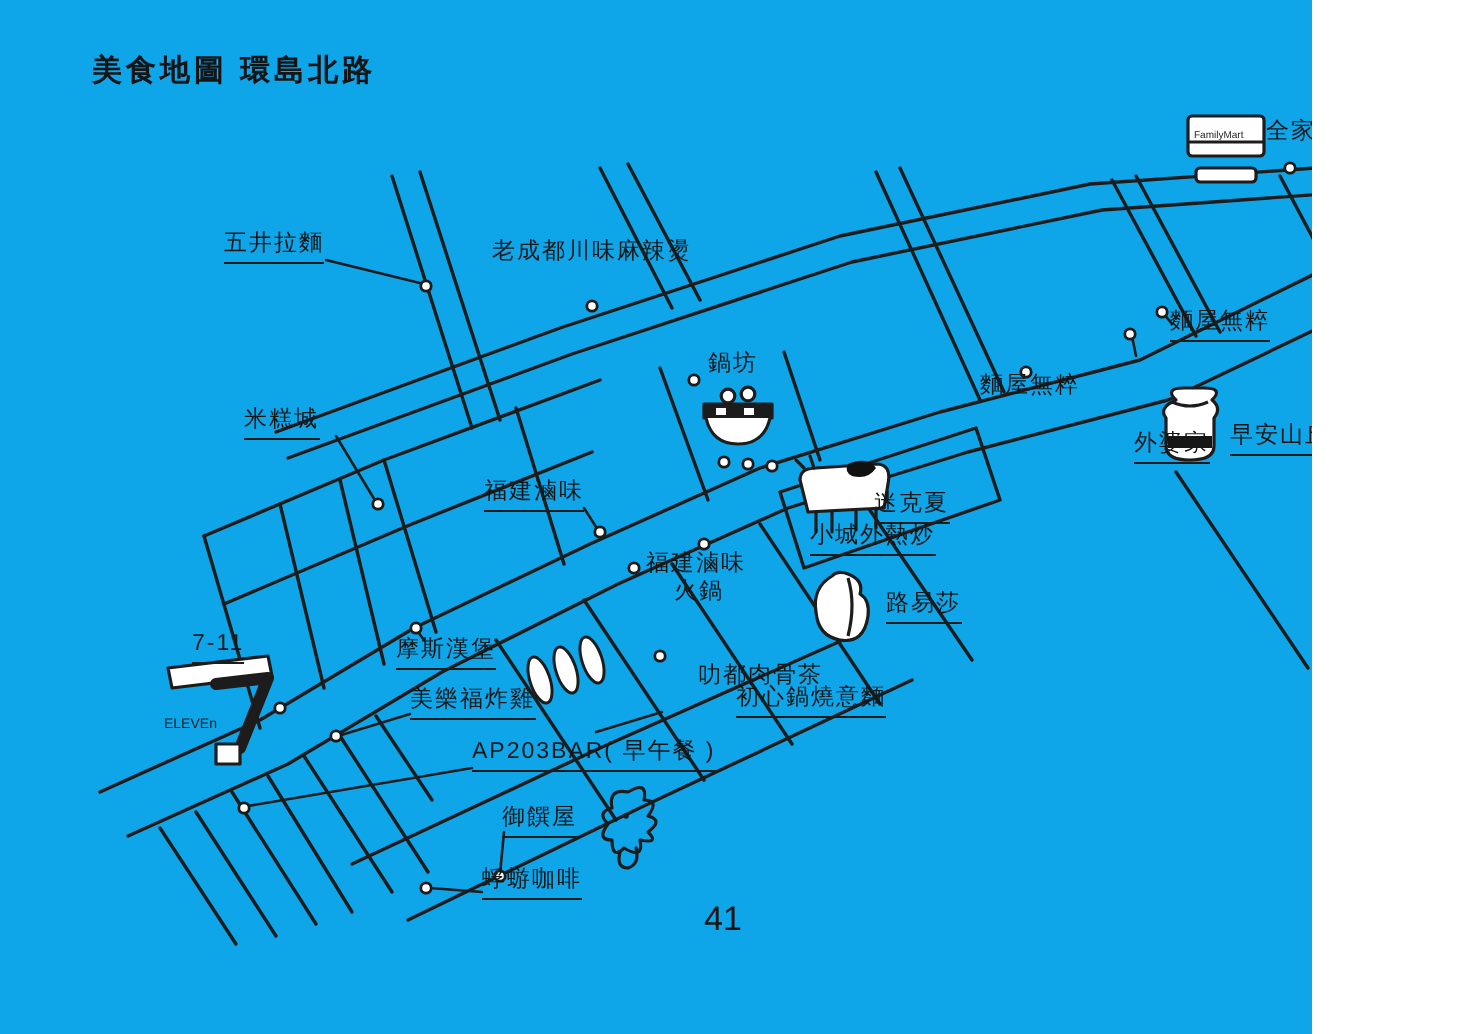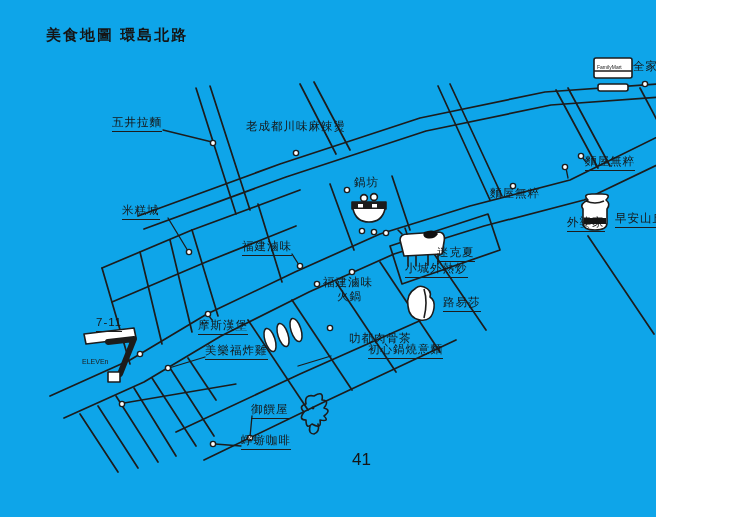--- a/index.html
+++ b/index.html
@@ -172,19 +172,20 @@
       <div class="poi u" style="left: 242px; top: 241px;">福建滷味</div>
       <div class="poi" style="left: 323px; top: 277px;">福建滷味</div>
       <div class="poi" style="left: 337px; top: 291px;">火鍋</div>
       <div class="poi u" style="left: 443px; top: 297px;">路易莎</div>
       <div class="poi u" style="left: 437px; top: 247px;">迷克夏</div>
       <div class="poi u" style="left: 405px; top: 263px;">小城外熱炒</div>
       <div class="poi" style="left: 310px; top: 333px; margin-left: 39px;">叻都肉骨茶</div>
       <div class="poi u" style="left: 332px; top: 344px; margin-left: 36px;">初心鍋燒意麵</div>
       <div class="poi u" style="left: 198px; top: 320px;">摩斯漢堡</div>
       <div class="poi u" style="left: 205px; top: 345px;">美樂福炸雞</div>
+      <div class="poi u" style="left: 236px; top: 371px;">AP203BAR( 早午餐 )</div>
       <div class="poi u" style="left: 251px; top: 404px;">御饌屋</div>
       <div class="poi u" style="left: 241px; top: 435px;">蜉蝣咖啡</div>
       <div class="poi u" style="left: 96px; top: 317px;">7-11</div>
     </div>
 
   <div id="page-number">41</div>
 </div>
 
 </body></html>

